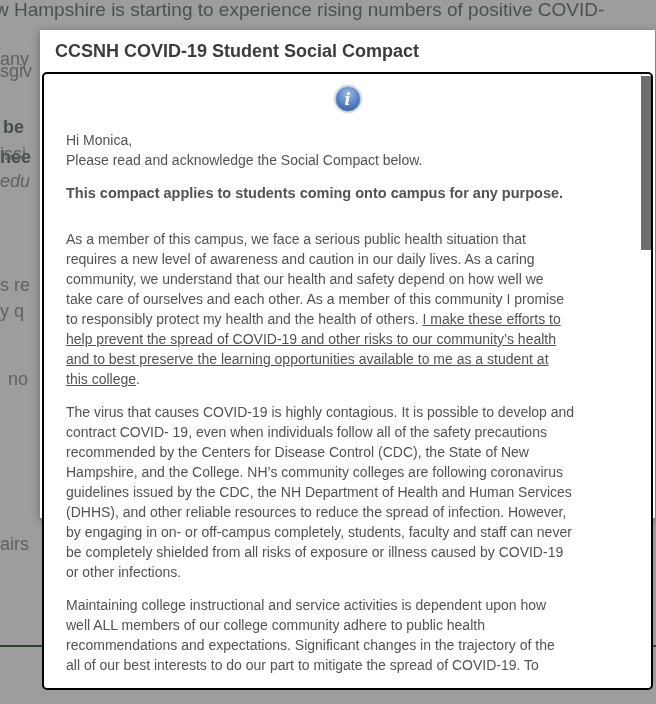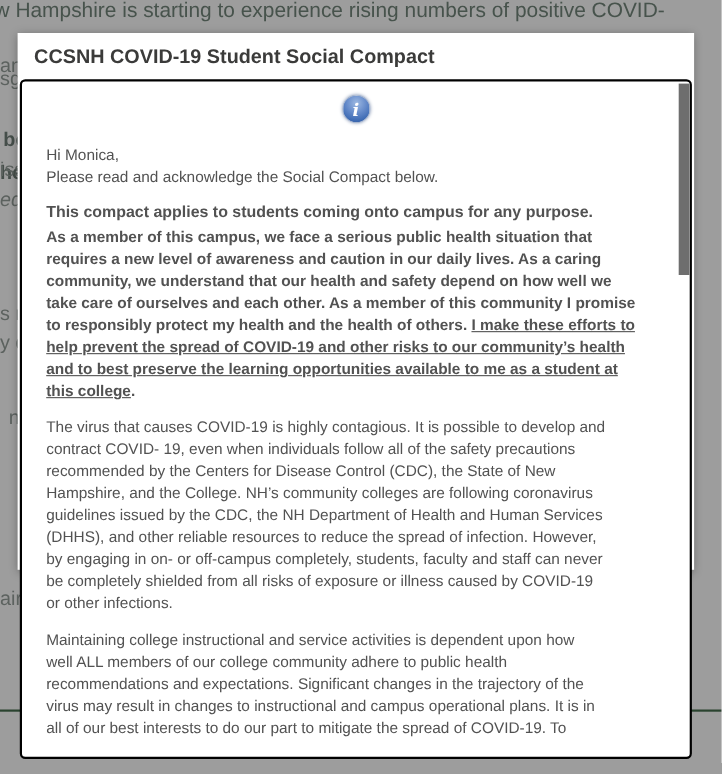--- a/index.html
+++ b/index.html
@@ -25,21 +25,21 @@
     color: #5c625f; white-space: nowrap;
   }
   .bg-frag.bold { font-weight: bold; color: #454e4a; }
   .bg-divider {
     position: absolute; top: 645px; left: 0;
     width: 656px; height: 2px; background: #2a432f;
   }
 
   
   .modal {
-    position: absolute; left: 16px; top: 30px;
+    position: absolute; left: 40px; top: 30px;
     width: 615px; height: 488px;
     background: #ffffff;
     box-shadow: 0 2px 8px rgba(0,0,0,0.35);
     z-index: 2;
   }
   .modal-title {
     padding: 9px 15px 0 15px;
     font-size: 18px; font-weight: bold;
     line-height: 25px;
     color: #3b3b3a;
@@ -67,21 +67,21 @@
     box-shadow: 0 0 3px #8e9db8;
     color: #ffffff;
     font-family: "DejaVu Serif", serif;
     font-weight: bold; font-style: italic;
     font-size: 16px; line-height: 25px; text-align: center;
   }
   .greeting { margin-top: 16px; }
   .instruction { }
   .notice { margin-top: 13px; font-weight: bold; font-size: 14.5px; }
   .para { margin-top: 13px; }
-  .para:first-of-type { margin-top: 2px; font-weight: bold; }
+  .para:first-of-type { margin-top: 26px; }
   .line { white-space: nowrap; }
   .ul { text-decoration: underline; }
 
   .scrollbar-thumb {
     position: absolute; right: 0; top: 2px;
     width: 10px; height: 174px;
     background: #6e6e6e;
   }
 </style>
 </head>
@@ -134,20 +134,19 @@
             <div class="line"><span>guidelines issued by the CDC, the NH Department of Health and Human Services</span></div>
             <div class="line"><span>(DHHS), and other reliable resources to reduce the spread of infection. However,</span></div>
             <div class="line"><span>by engaging in on- or off-campus completely, students, faculty and staff can never</span></div>
             <div class="line"><span>be completely shielded from all risks of exposure or illness caused by COVID-19</span></div>
             <div class="line"><span>or other infections.</span></div>
           </div>
           <div class="para">
             <div class="line"><span>Maintaining college instructional and service activities is dependent upon how</span></div>
             <div class="line"><span>well ALL members of our college community adhere to public health</span></div>
             <div class="line"><span>recommendations and expectations. Significant changes in the trajectory of the</span></div>
-            <div class="line"><span>virus may result in changes to instructional and campus operational plans. It is in</span></div>
             <div class="line"><span>all of our best interests to do our part to mitigate the spread of COVID-19. To</span></div>
           </div>
         </div>
     </div>
     <div class="scrollbar-thumb"></div>
   </div>
 </div>
 
 </body></html>

